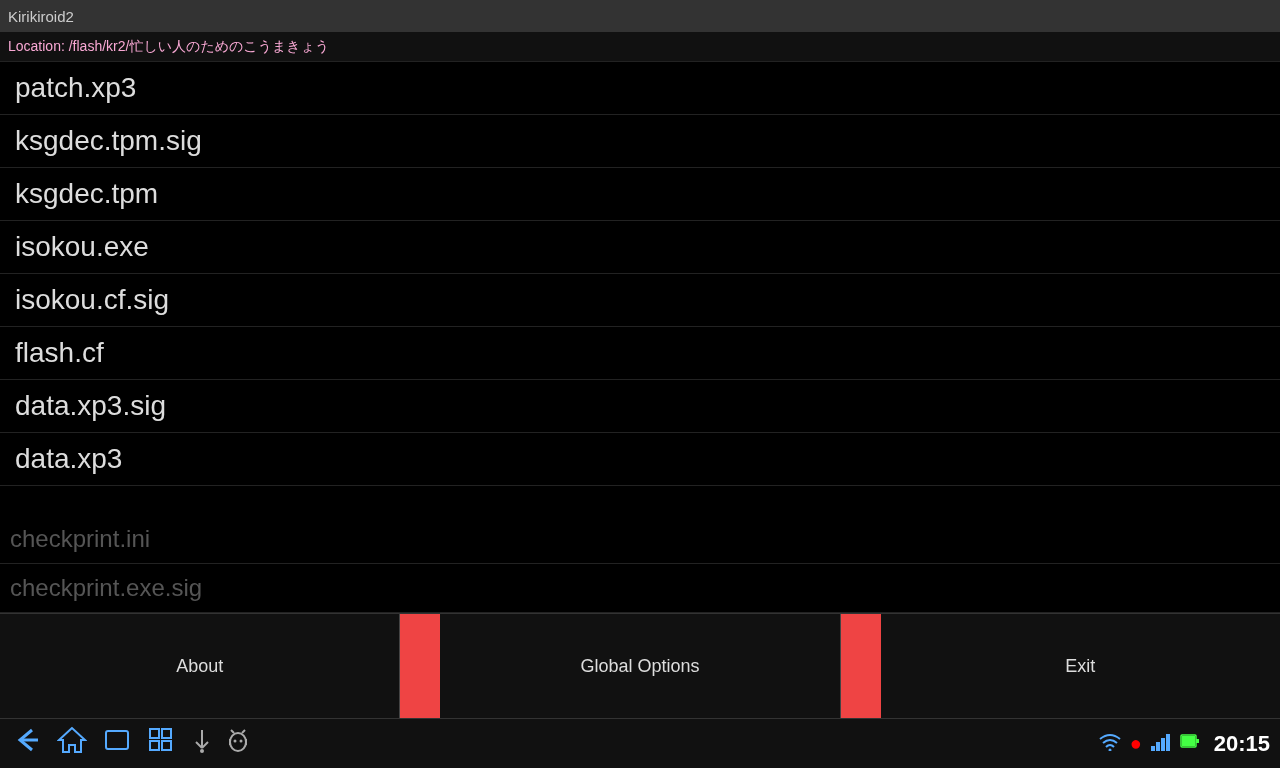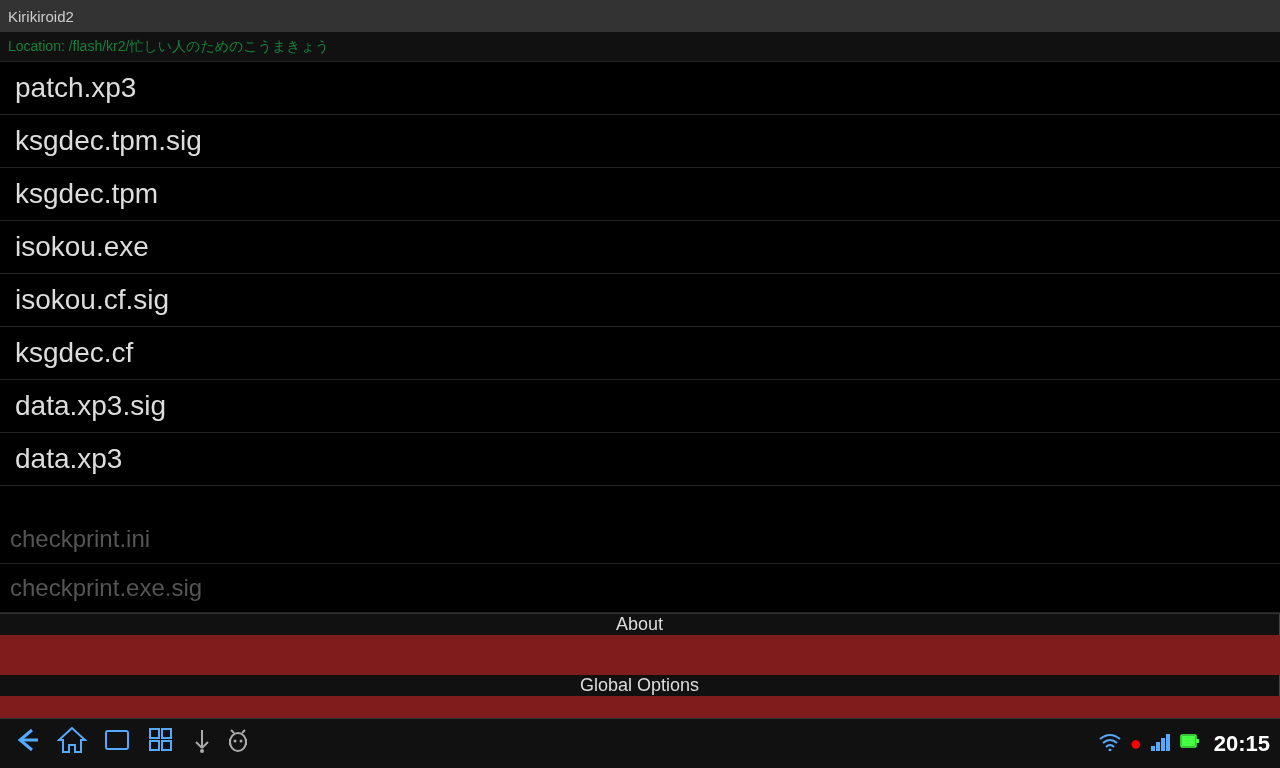--- a/index.html
+++ b/index.html
@@ -24,21 +24,21 @@
       font-size: 15px;
       padding: 16px 8px;
       height: 30px;
       display: flex;
       align-items: center;
     }
 
     
     #location-bar {
       background: #111;
-      color: #15803d;
+      color: #f9a8d4;
       font-size: 14px;
       padding: 4px 8px;
       height: 30px;
       display: flex;
       align-items: center;
       border-bottom: 1px solid #222;
     }
 
     
     #file-list {
@@ -66,23 +66,23 @@
       overflow: hidden;
     }
 
     
     #context-menu {
       position: absolute;
       bottom: 50px;
       left: 0;
       right: 0;
       height: 105px;
-      background: #7f1d1d;
-      display: flex;
-      flex-direction: column;
+      background: #ef4444;
+      display: flex;
+      flex-direction: row;
       border-top: 1px solid #333;
       gap: 40px;
     }
 
     .menu-btn {
       flex: 1;
       display: flex;
       align-items: center;
       justify-content: center;
       color: #ddd;
@@ -165,21 +165,21 @@
 <div id="location-bar">
   <span>Location: /flash/kr2/忙しい人のためのこうまきょう</span>
 </div>
 
 <div id="file-list">
 <div class="file-item">patch.xp3</div>
     <div class="file-item">ksgdec.tpm.sig</div>
     <div class="file-item">ksgdec.tpm</div>
     <div class="file-item">isokou.exe</div>
     <div class="file-item">isokou.cf.sig</div>
-    <div class="file-item">ksgdec.cf</div>
+    <div class="file-item">flash.cf</div>
     <div class="file-item">data.xp3.sig</div>
     <div class="file-item">data.xp3</div>
   </div>
 
 <div id="partial-items">
   <div class="file-item-partial">checkprint.ini</div>
   <div class="file-item-partial">checkprint.exe.sig</div>
 </div>
 
 <div id="context-menu">

